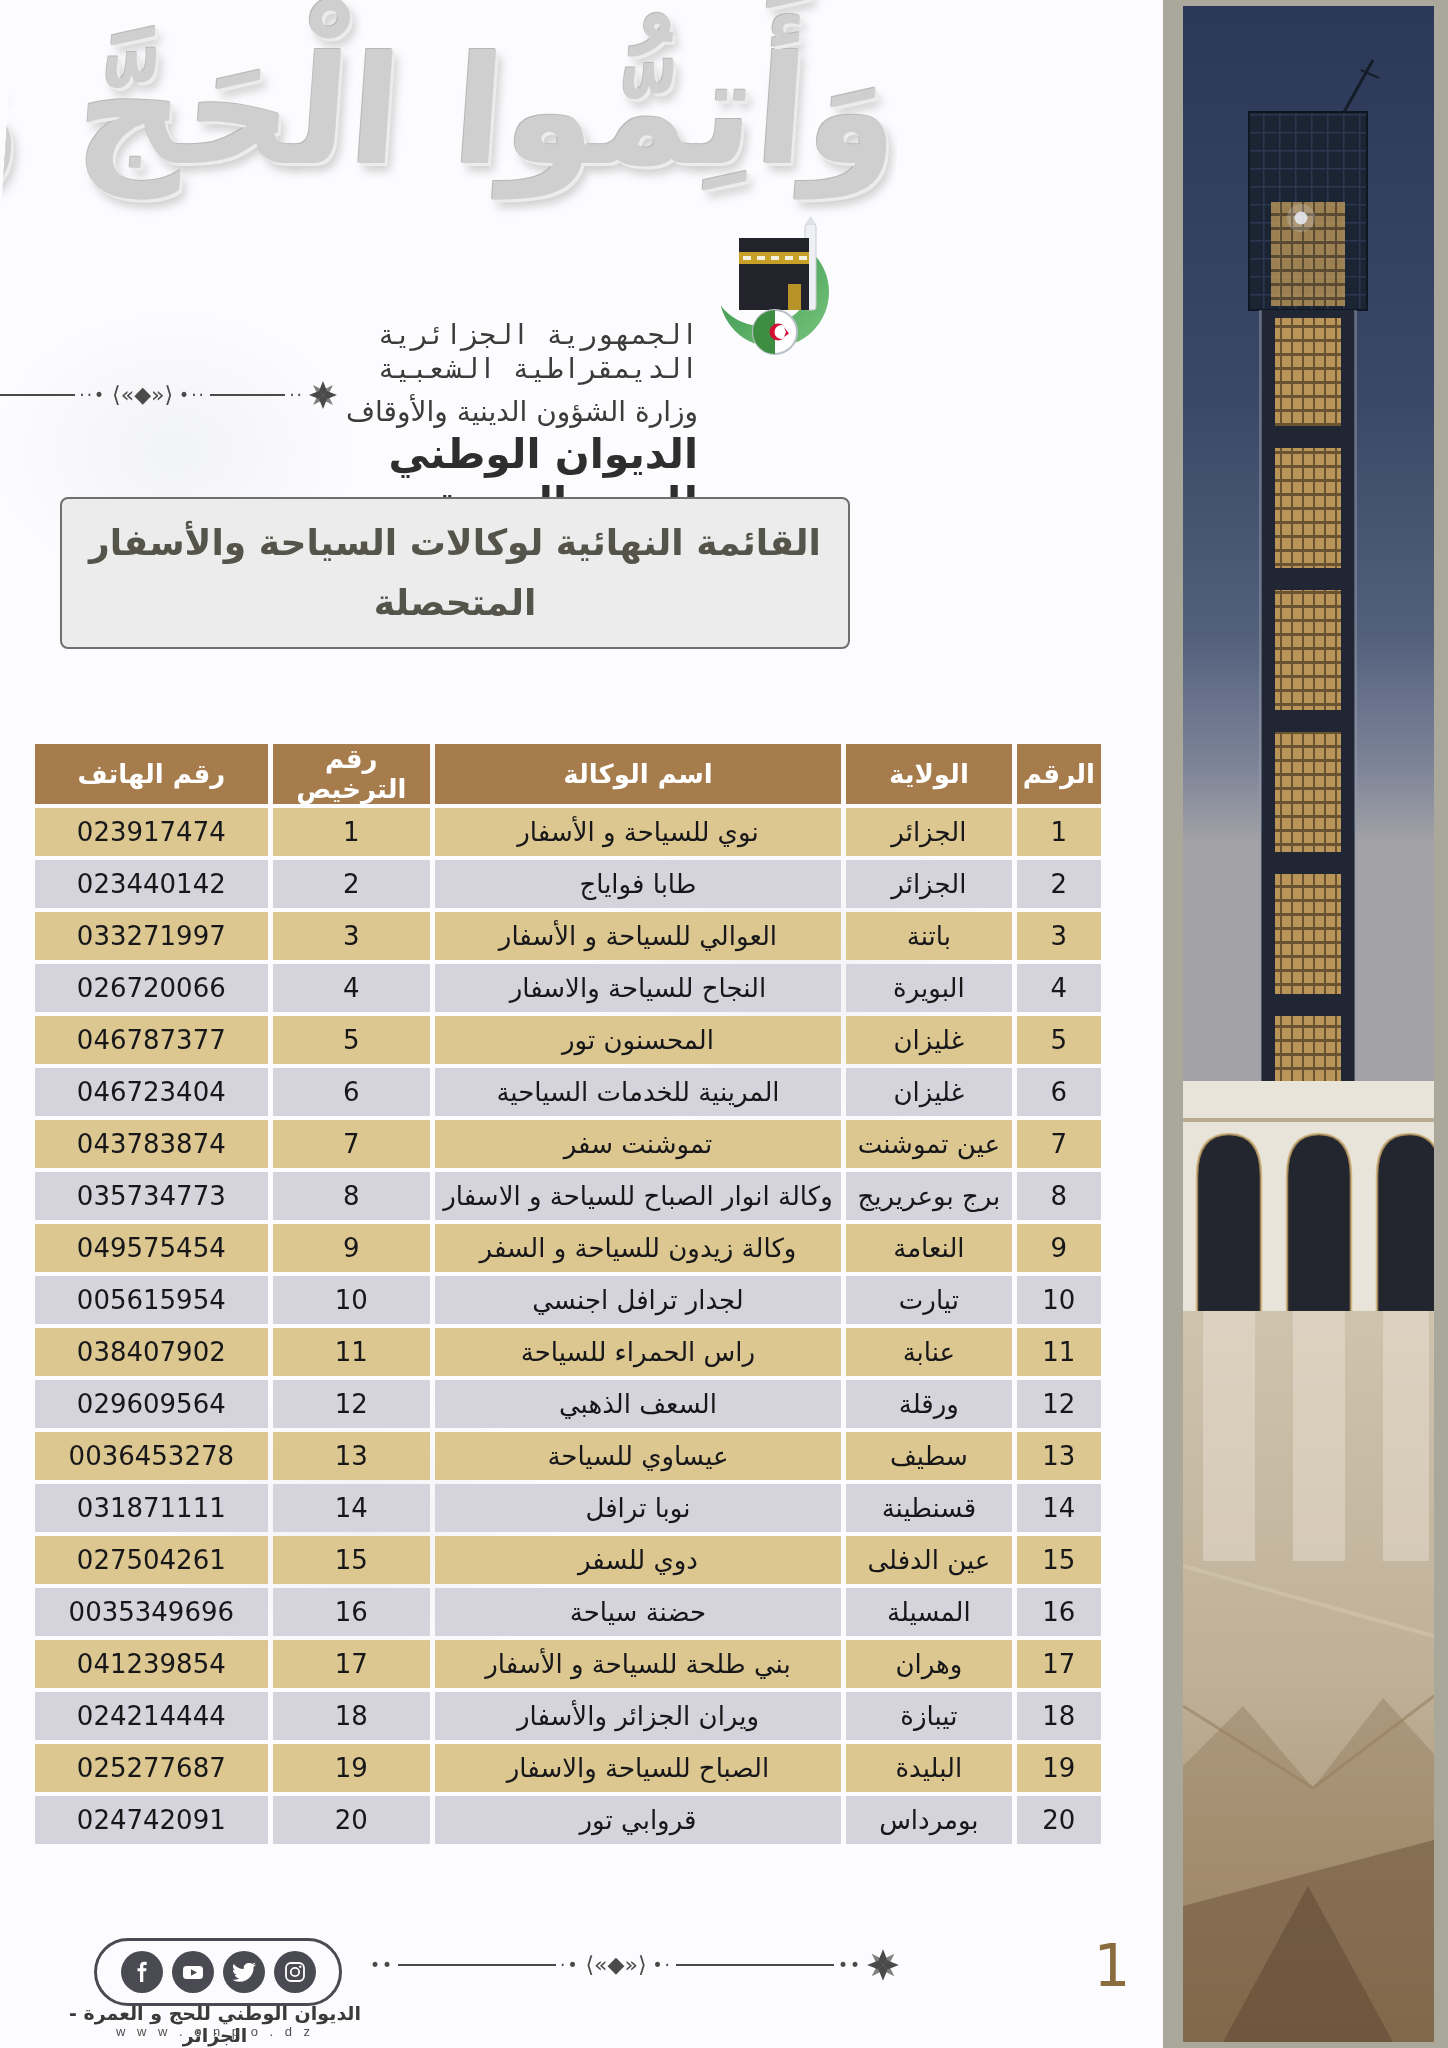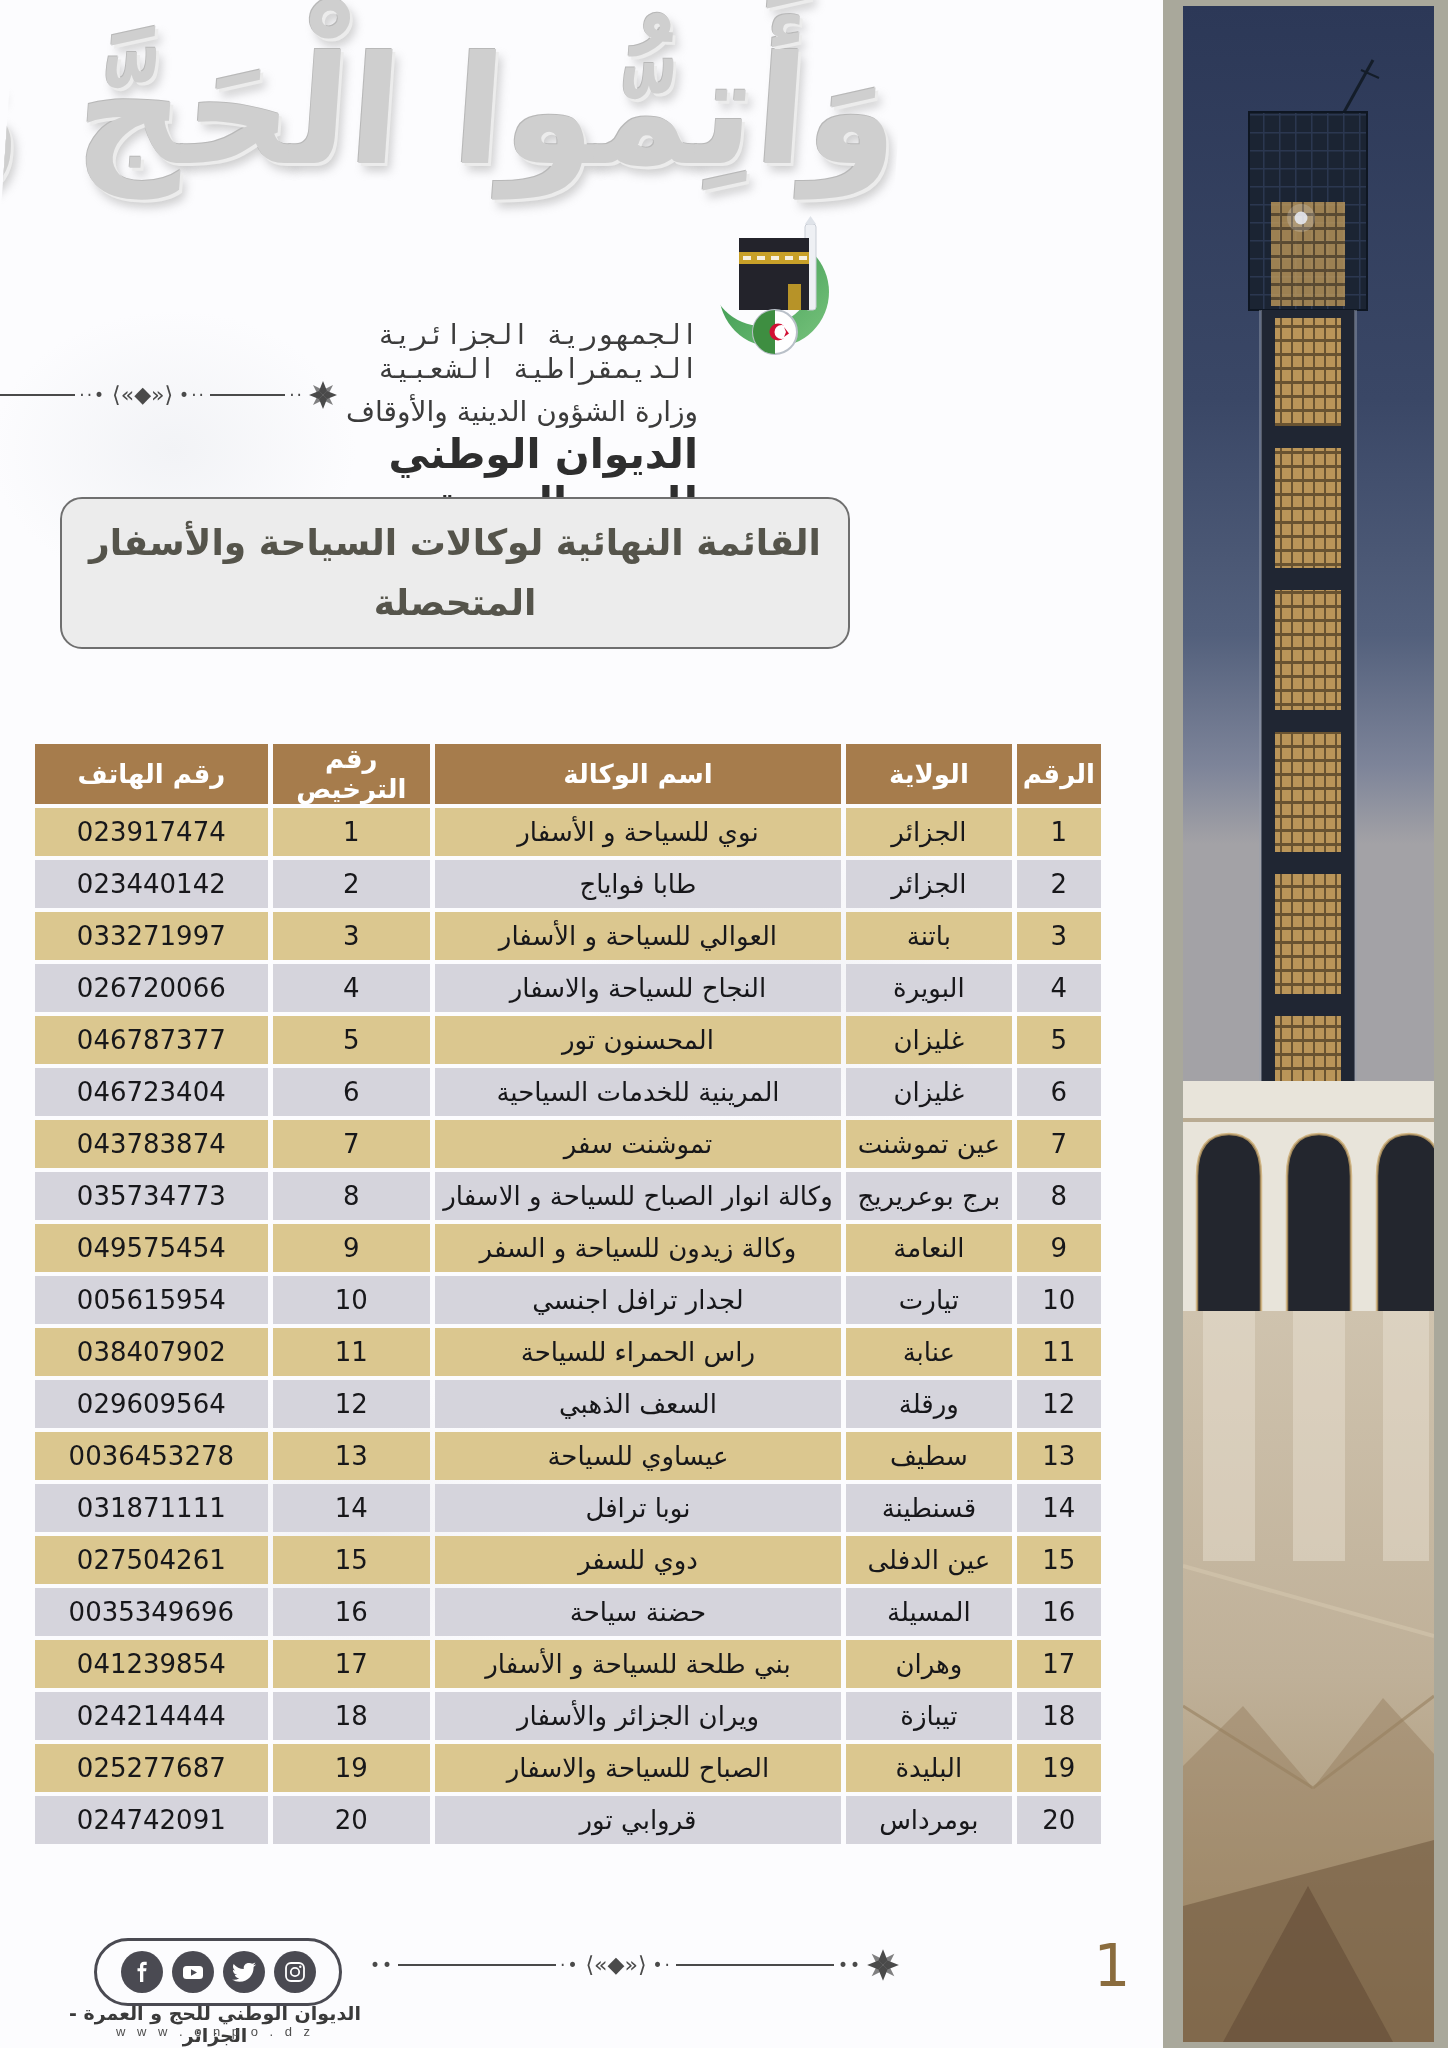--- a/index.html
+++ b/index.html
@@ -40,21 +40,21 @@
   .orn-divider .orn-line{flex:1;height:2px;background:#4a4a4a;}
   .orn-divider .orn-dots{font-size:17px;letter-spacing:2px;padding:0 4px;line-height:1;}
   .orn-divider .orn-center{font-size:22px;padding:0 2px;direction:ltr;line-height:1;}
   .orn-divider svg{display:block;}
   #divider-top{left:0;top:380px;width:338px;}
   #divider-footer{left:366px;top:1948px;width:534px;}
 
   
   .title-box{
     position:absolute;left:60px;top:497px;width:786px;height:148px;
-    background:#ececec;border:2px solid #6f6f6f;border-radius:22px;
+    background:#ececec;border:2px solid #6f6f6f;border-radius:8px;
     display:flex;flex-direction:column;align-items:center;justify-content:center;
     direction:rtl;text-align:center;color:#55544b;font-weight:bold;
   }
   .title-box .t-line{font-size:36px;line-height:60px;}
 
   
   table.agencies{
     position:absolute;left:30px;top:740px;width:1076px;
     border-collapse:separate;border-spacing:5px 4px;direction:rtl;
     font-family:"DejaVu Sans",sans-serif;

